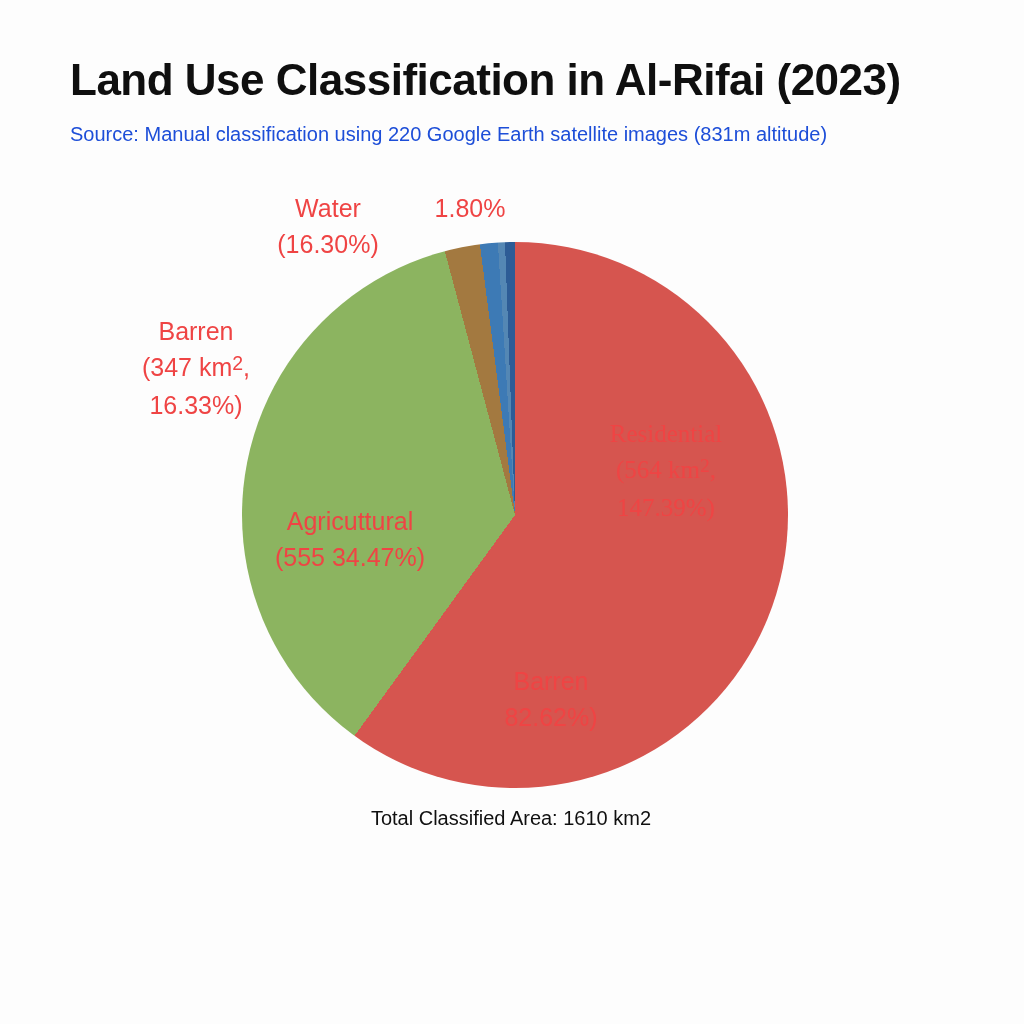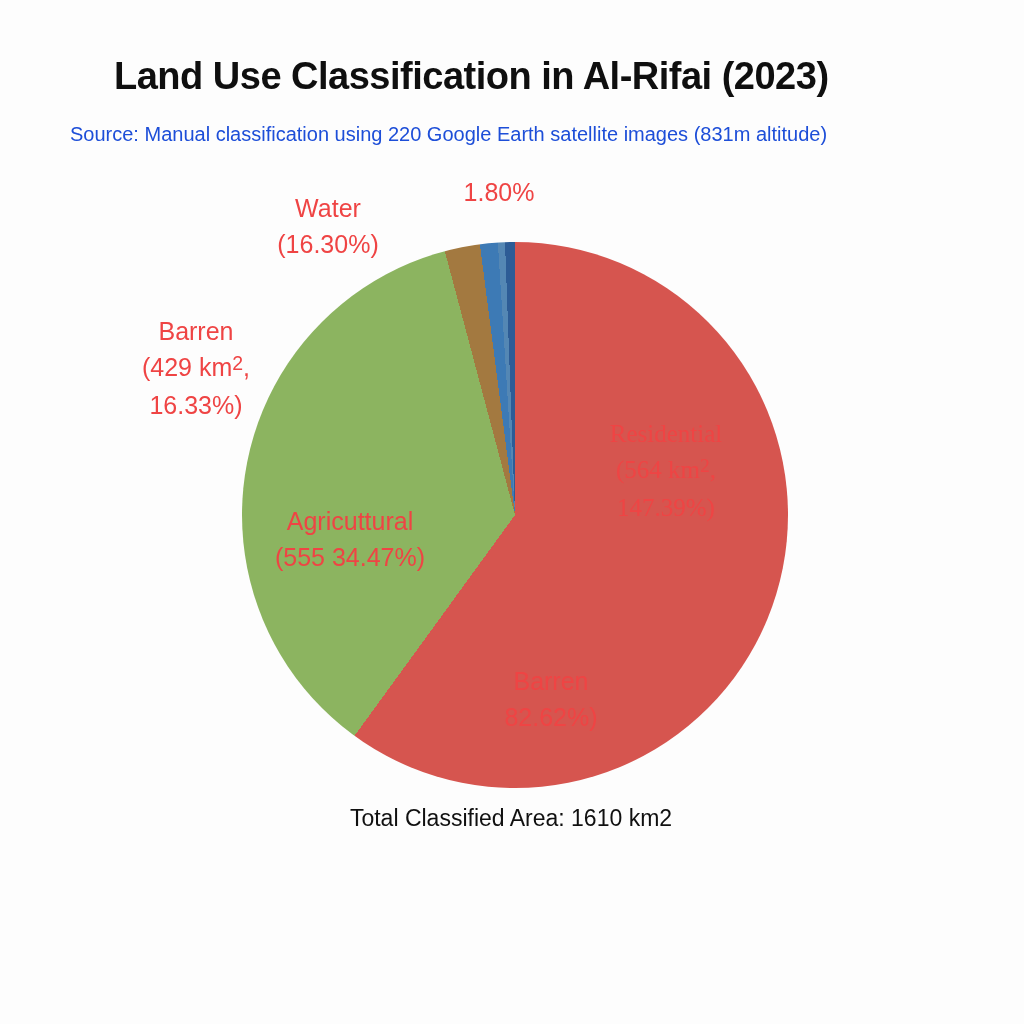--- a/index.html
+++ b/index.html
@@ -6,48 +6,48 @@
   .canvas{
     position:relative;
     width:1024px;height:1024px;
     background:#fdfdfd;
     font-family:"Liberation Sans", sans-serif;
     color:#161616;
     overflow:hidden;
   }
   .title{
     position:absolute;left:70px;top:55px;
-    font-size:38px;font-weight:700;letter-spacing:-0.5px;
-    white-space:nowrap;color:#0f0f0f;margin-left:44px;
+    font-size:44px;font-weight:700;letter-spacing:-0.5px;
+    white-space:nowrap;color:#0f0f0f;
   }
   .source{
     position:absolute;left:70px;top:123px;
     font-size:20px;color:#1d4ed8;white-space:nowrap;
   }
   .pie{
     position:absolute;left:242px;top:242px;
     width:546px;height:546px;border-radius:50%;
   }
   .plabel{
     position:absolute;transform:translate(-50%,-50%);
     font-size:25px;line-height:36px;text-align:center;
     color:#ef4444;white-space:nowrap;
   }
   .plabel .sup{
     font-size:0.78em;position:relative;top:-0.33em;
   }
   .lbl-water{left:328px;top:226px;}
-  .lbl-pct{left:470px;top:192px;margin-left:29px;}
+  .lbl-pct{left:470px;top:208px;}
   .lbl-barren-left{left:196px;top:368px;}
   .lbl-residential{left:666px;top:471px;font-family:Liberation Serif, serif;}
   .lbl-agricultural{left:350px;top:539px;}
   .lbl-barren-bottom{left:551px;top:699px;}
   .total{
     position:absolute;left:511px;top:818px;transform:translate(-50%,-50%);
-    font-size:23px;color:#101010;white-space:nowrap;
+    font-size:20px;color:#101010;white-space:nowrap;
   }
   .footer{
     position:absolute;left:52px;top:898px;width:930px;
     font-size:22px;line-height:33px;color:#1c1c1c;
   }
   .footer b{font-weight:700;color:#111111;}
 </style>
 </head>
 <body>
 
@@ -63,21 +63,21 @@
     <span>Water</span><br>
     <span>(16.30%)</span>
   </div>
 
   <div class="plabel lbl-pct">
     <span>1.80%</span>
   </div>
 
   <div class="plabel lbl-barren-left">
     <span>Barren</span><br>
-    <span><span>(429 km</span><span class="sup">2</span><span>,</span></span><br>
+    <span><span>(347 km</span><span class="sup">2</span><span>,</span></span><br>
     <span>16.33%)</span>
   </div>
 
   <div class="plabel lbl-residential">
     <span>Residential</span><br>
     <span><span>(564 km</span><span class="sup">2</span><span>,</span></span><br>
     <span>147.39%)</span>
   </div>
 
   <div class="plabel lbl-agricultural">

